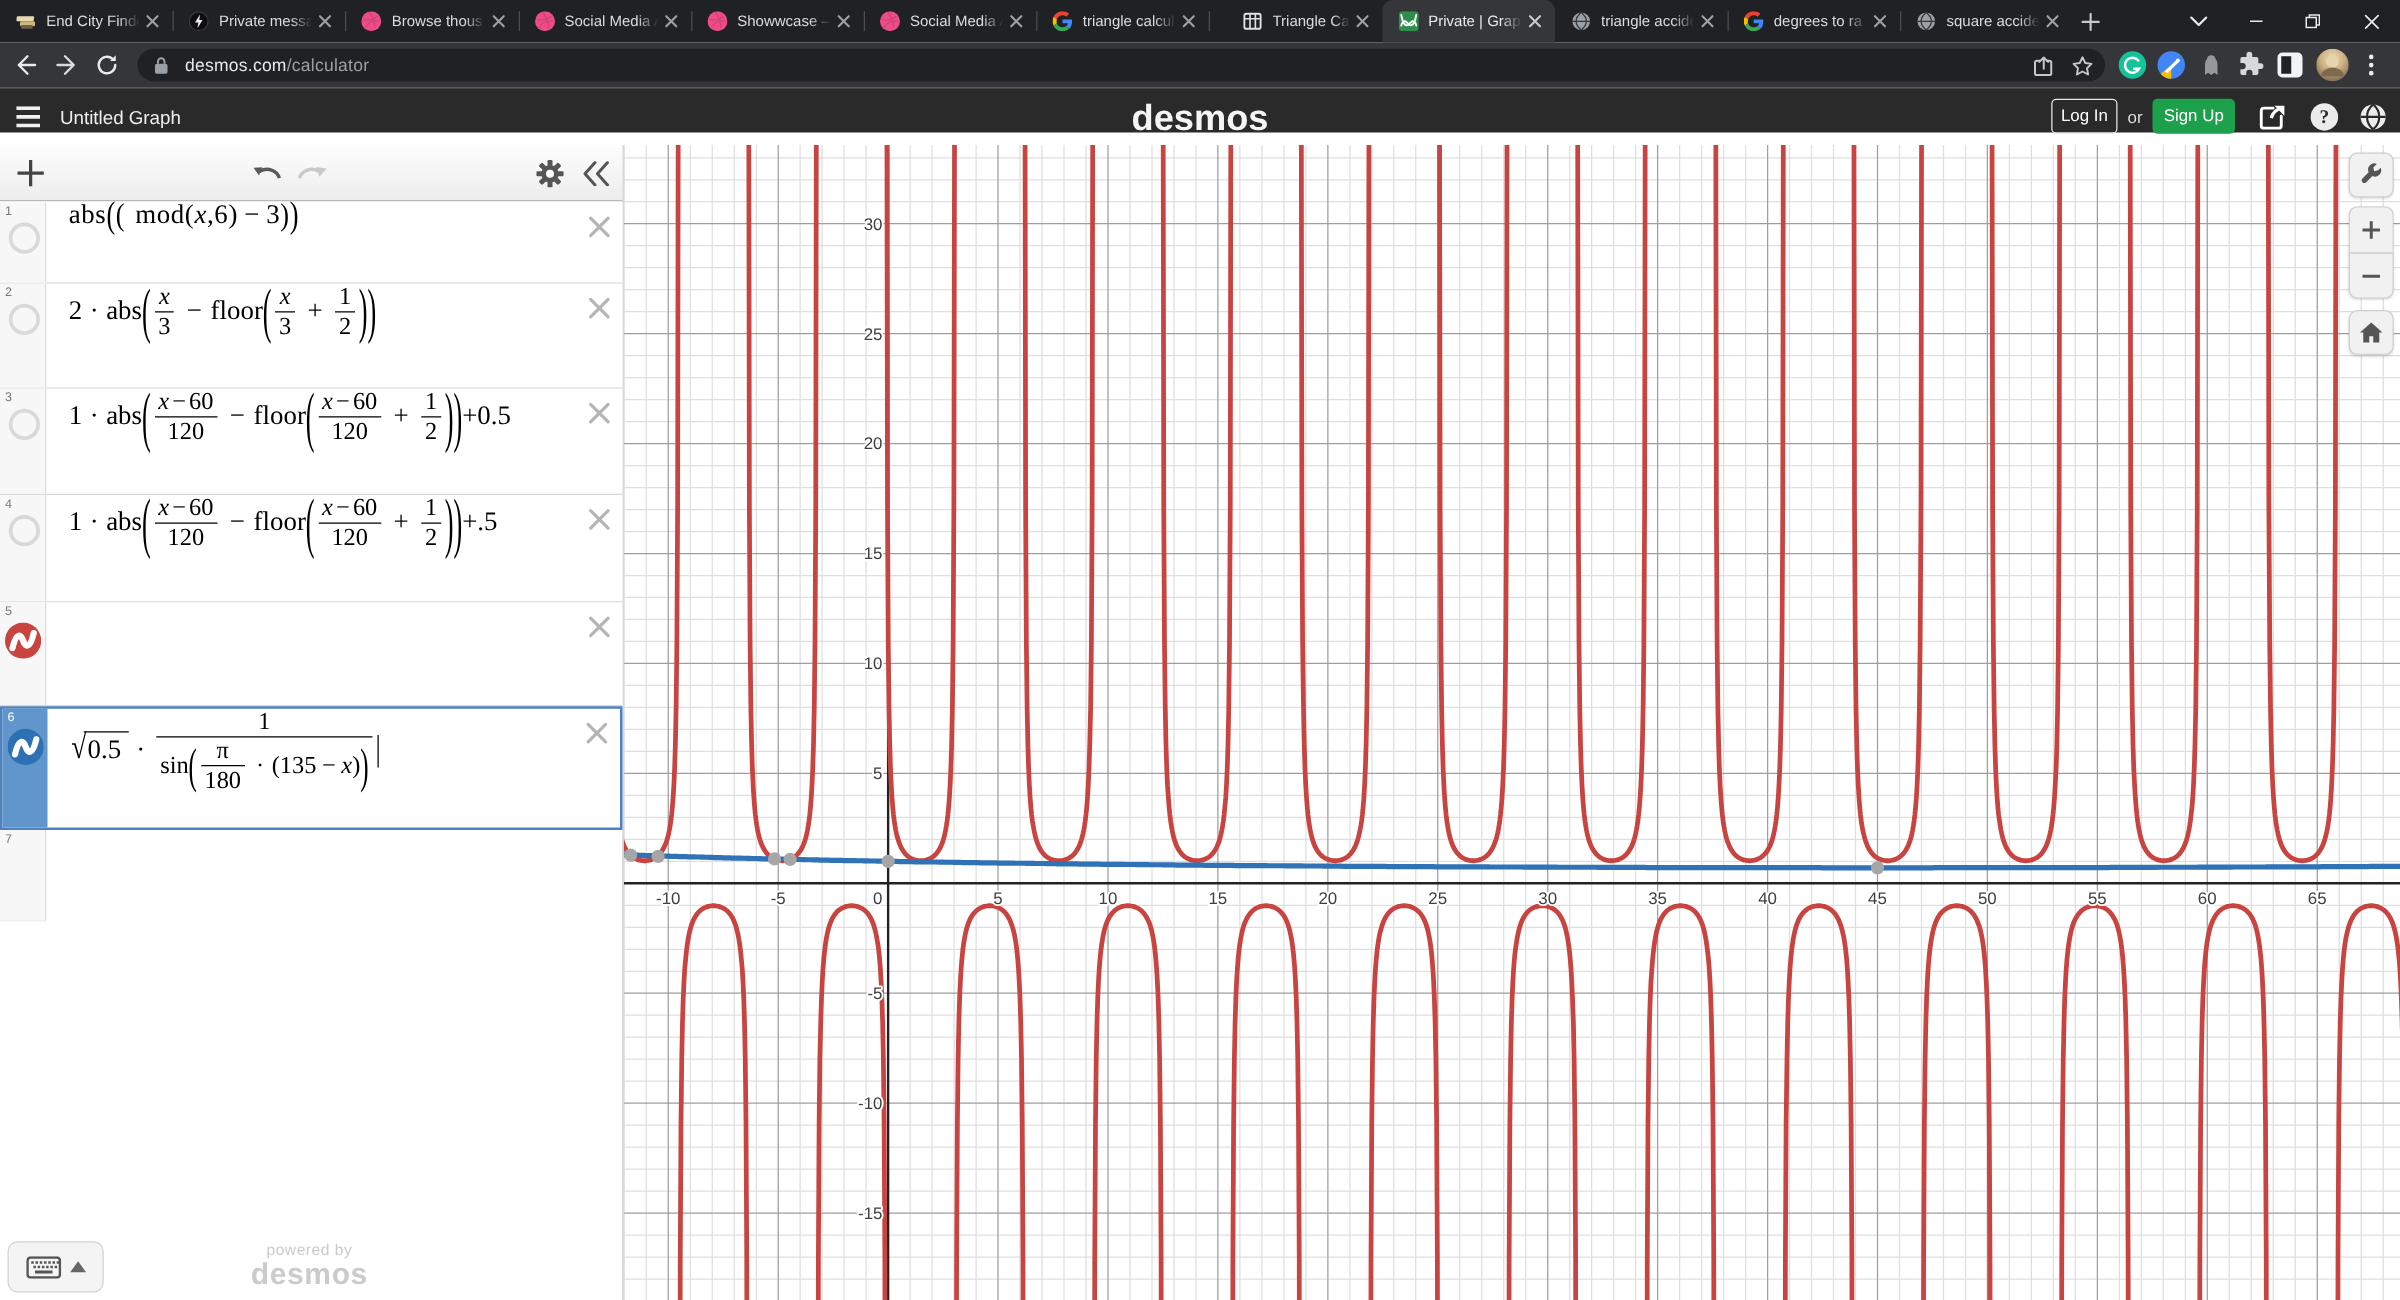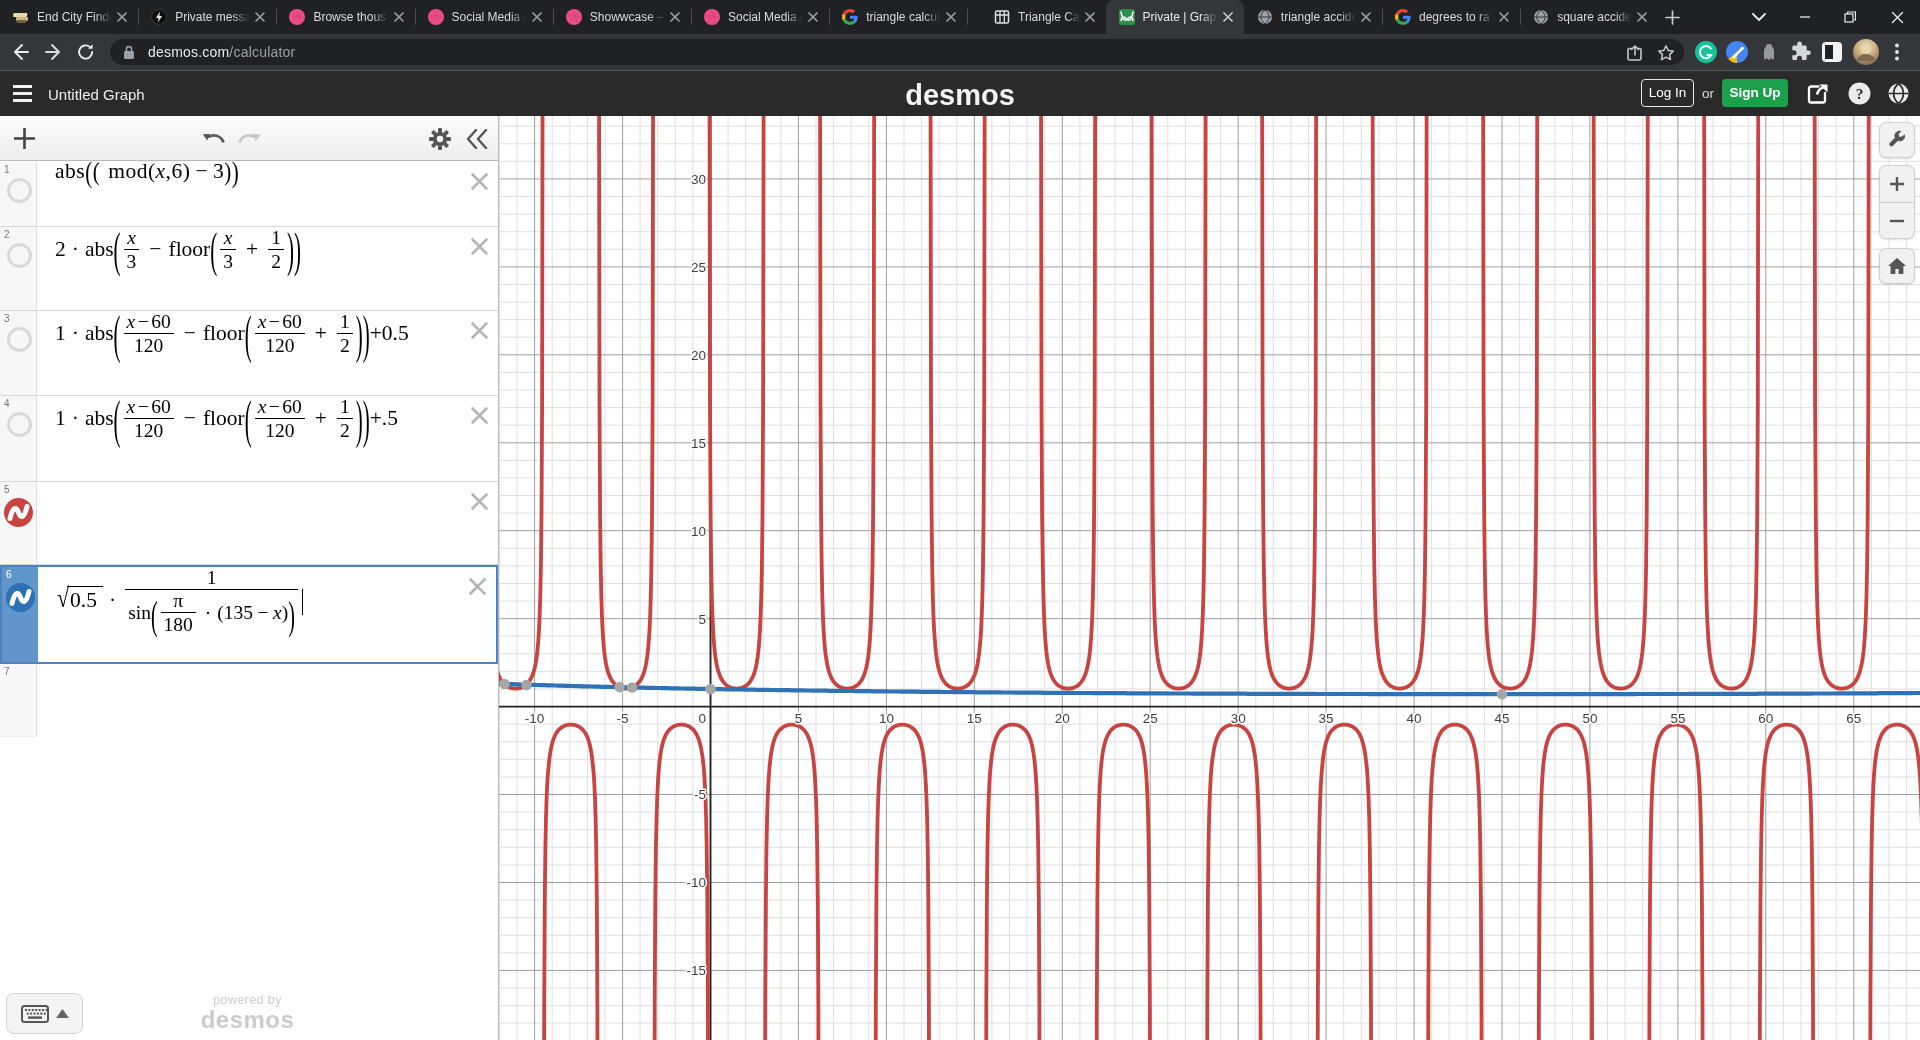--- a/index.html
+++ b/index.html
@@ -15,26 +15,26 @@
 .tsep{position:absolute;top:9px;width:1px;height:16px;background:#4a4d51}
 .cl svg,.fav svg{display:block}
 .wbtn{position:absolute;top:0;height:34px;width:46px;display:flex;align-items:center;justify-content:center}
 
 #navbar{position:absolute;left:0;top:34px;width:1920px;height:36px;background:#35363a}
 #urlpill{position:absolute;left:110px;top:5px;width:1574px;height:26px;border-radius:13px;background:#202124;display:flex;align-items:center}
 #urltext{position:absolute;left:38px;top:4.5px;font-size:14px;color:#e8eaed;letter-spacing:.2px}
 #urltext .gray{color:#9aa0a6}
 .navic{position:absolute;top:0;height:36px;display:flex;align-items:center;justify-content:center;width:30px}
 
-#dheader{position:absolute;left:0;top:70px;width:1920px;height:46px;background:#2a2a2a;border-top:1px solid #515254}
+#dheader{position:absolute;left:0;top:70px;width:1920px;height:36px;background:#2a2a2a;border-top:1px solid #515254}
 #dlogo{position:absolute;left:0;right:0;top:8px;text-align:center;color:#f4f4f4;font-size:29px;font-weight:700;letter-spacing:0px}
 #dtitle{position:absolute;left:48px;top:15px;color:#eee;font-size:15px}
 #loginbtn{position:absolute;left:1641px;top:8px;width:53px;height:28px;border:1.5px solid #e8e8e8;border-radius:4px;color:#fff;font-size:13.5px;line-height:25px;text-align:center}
 #orlbl{position:absolute;left:1702px;top:15px;color:#ddd;font-size:13.5px}
-#signupbtn{position:absolute;left:1722px;top:8px;width:66px;height:28px;background:#1ca04c;border-radius:4px;color:#fff;font-size:13.5px;font-weight:700;line-height:28px;text-align:center}
+#signupbtn{position:absolute;left:1722px;top:8px;width:66px;height:28px;background:#1ca04c;border-radius:4px;color:#fff;font-size:13.5px;font-weight:400;line-height:28px;text-align:center}
 
 #panel{position:absolute;left:0;top:116px;width:499px;height:924px;background:#fff;border-right:1px solid #bbb}
 #ptoolbar{position:absolute;left:0;top:0;width:498px;height:45px;background:linear-gradient(#fdfdfd,#ededed);border-bottom:1px solid #b9b9b9}
 .row{position:absolute;left:0;width:498px;background:#fff;border-bottom:1px solid #d7d7d7}
 .gut{position:absolute;left:0;top:0;bottom:0;width:37px;background:#f7f7f7;border-right:1px solid #ddd}
 .rnum{position:absolute;left:4px;top:2px;font-size:10px;color:#777}
 .rcirc{position:absolute;left:6.5px;top:16px;width:25px;height:25px;border-radius:50%;border:3.5px solid #d9d9d9}
 .ricon{position:absolute;left:4px;top:16px;width:29px;height:29px;border-radius:50%}
 .rx{position:absolute;right:9px;top:10px}
 .rowsel{border:2px solid #4e81bd}

